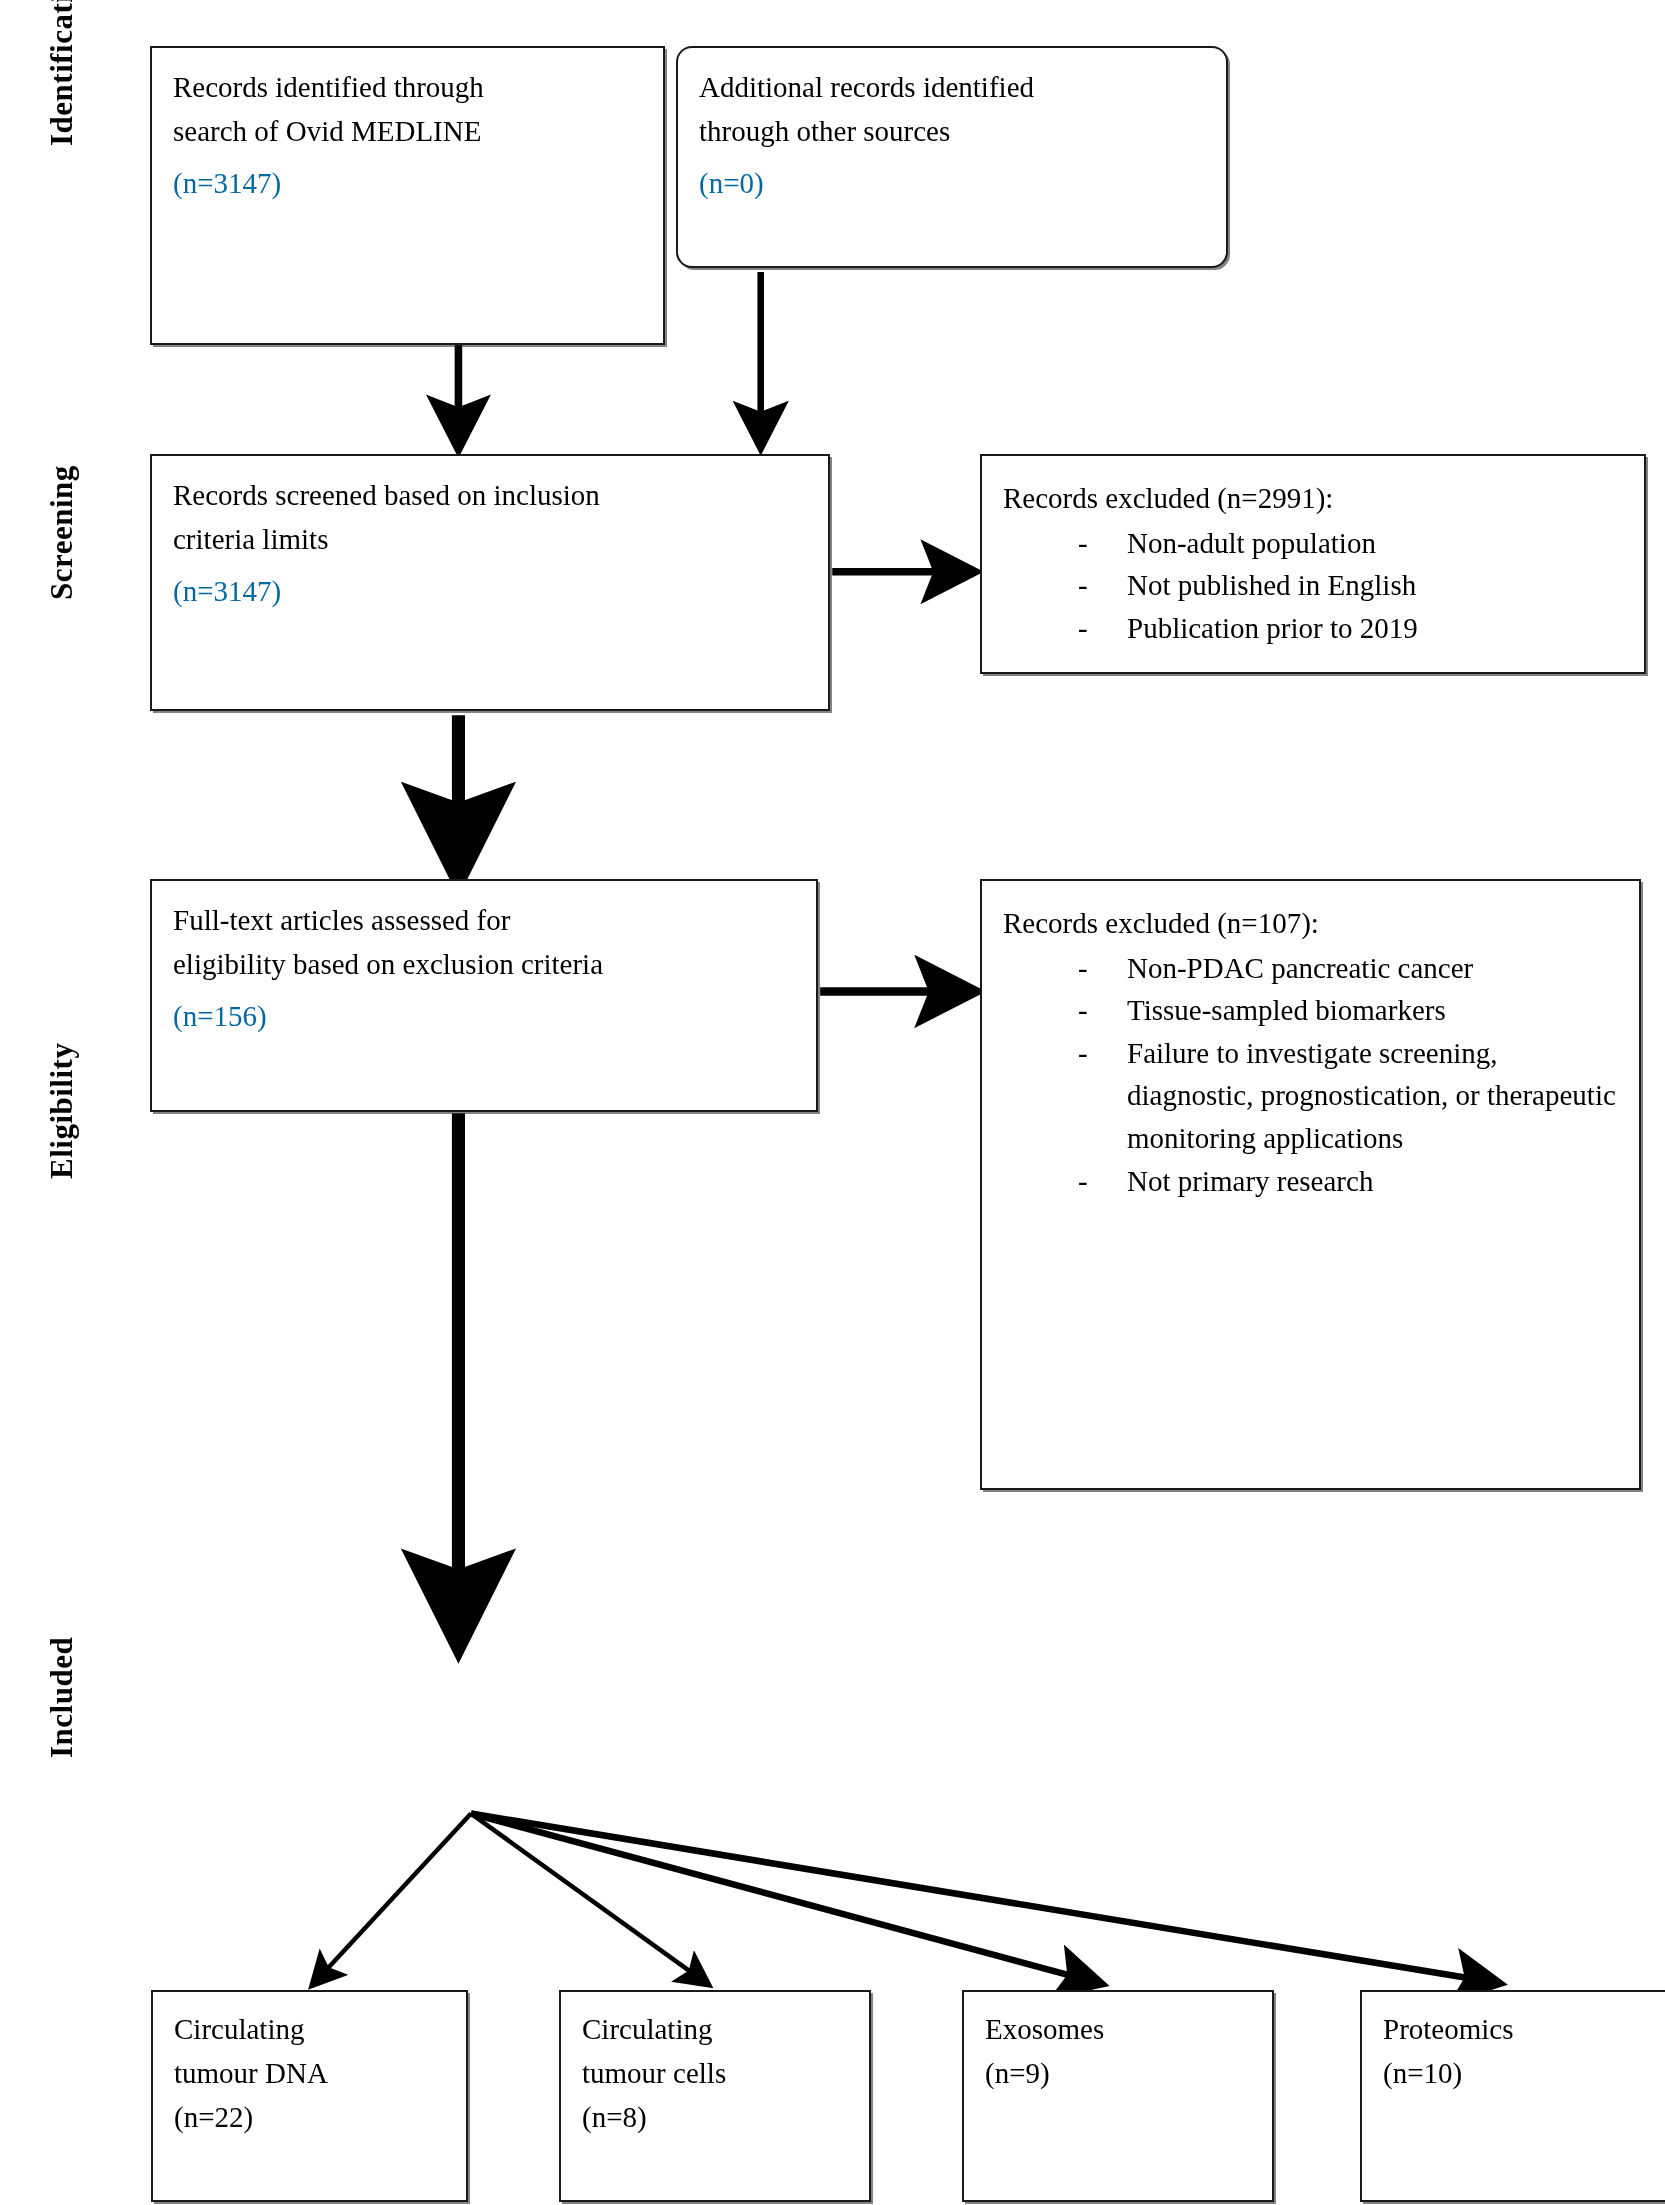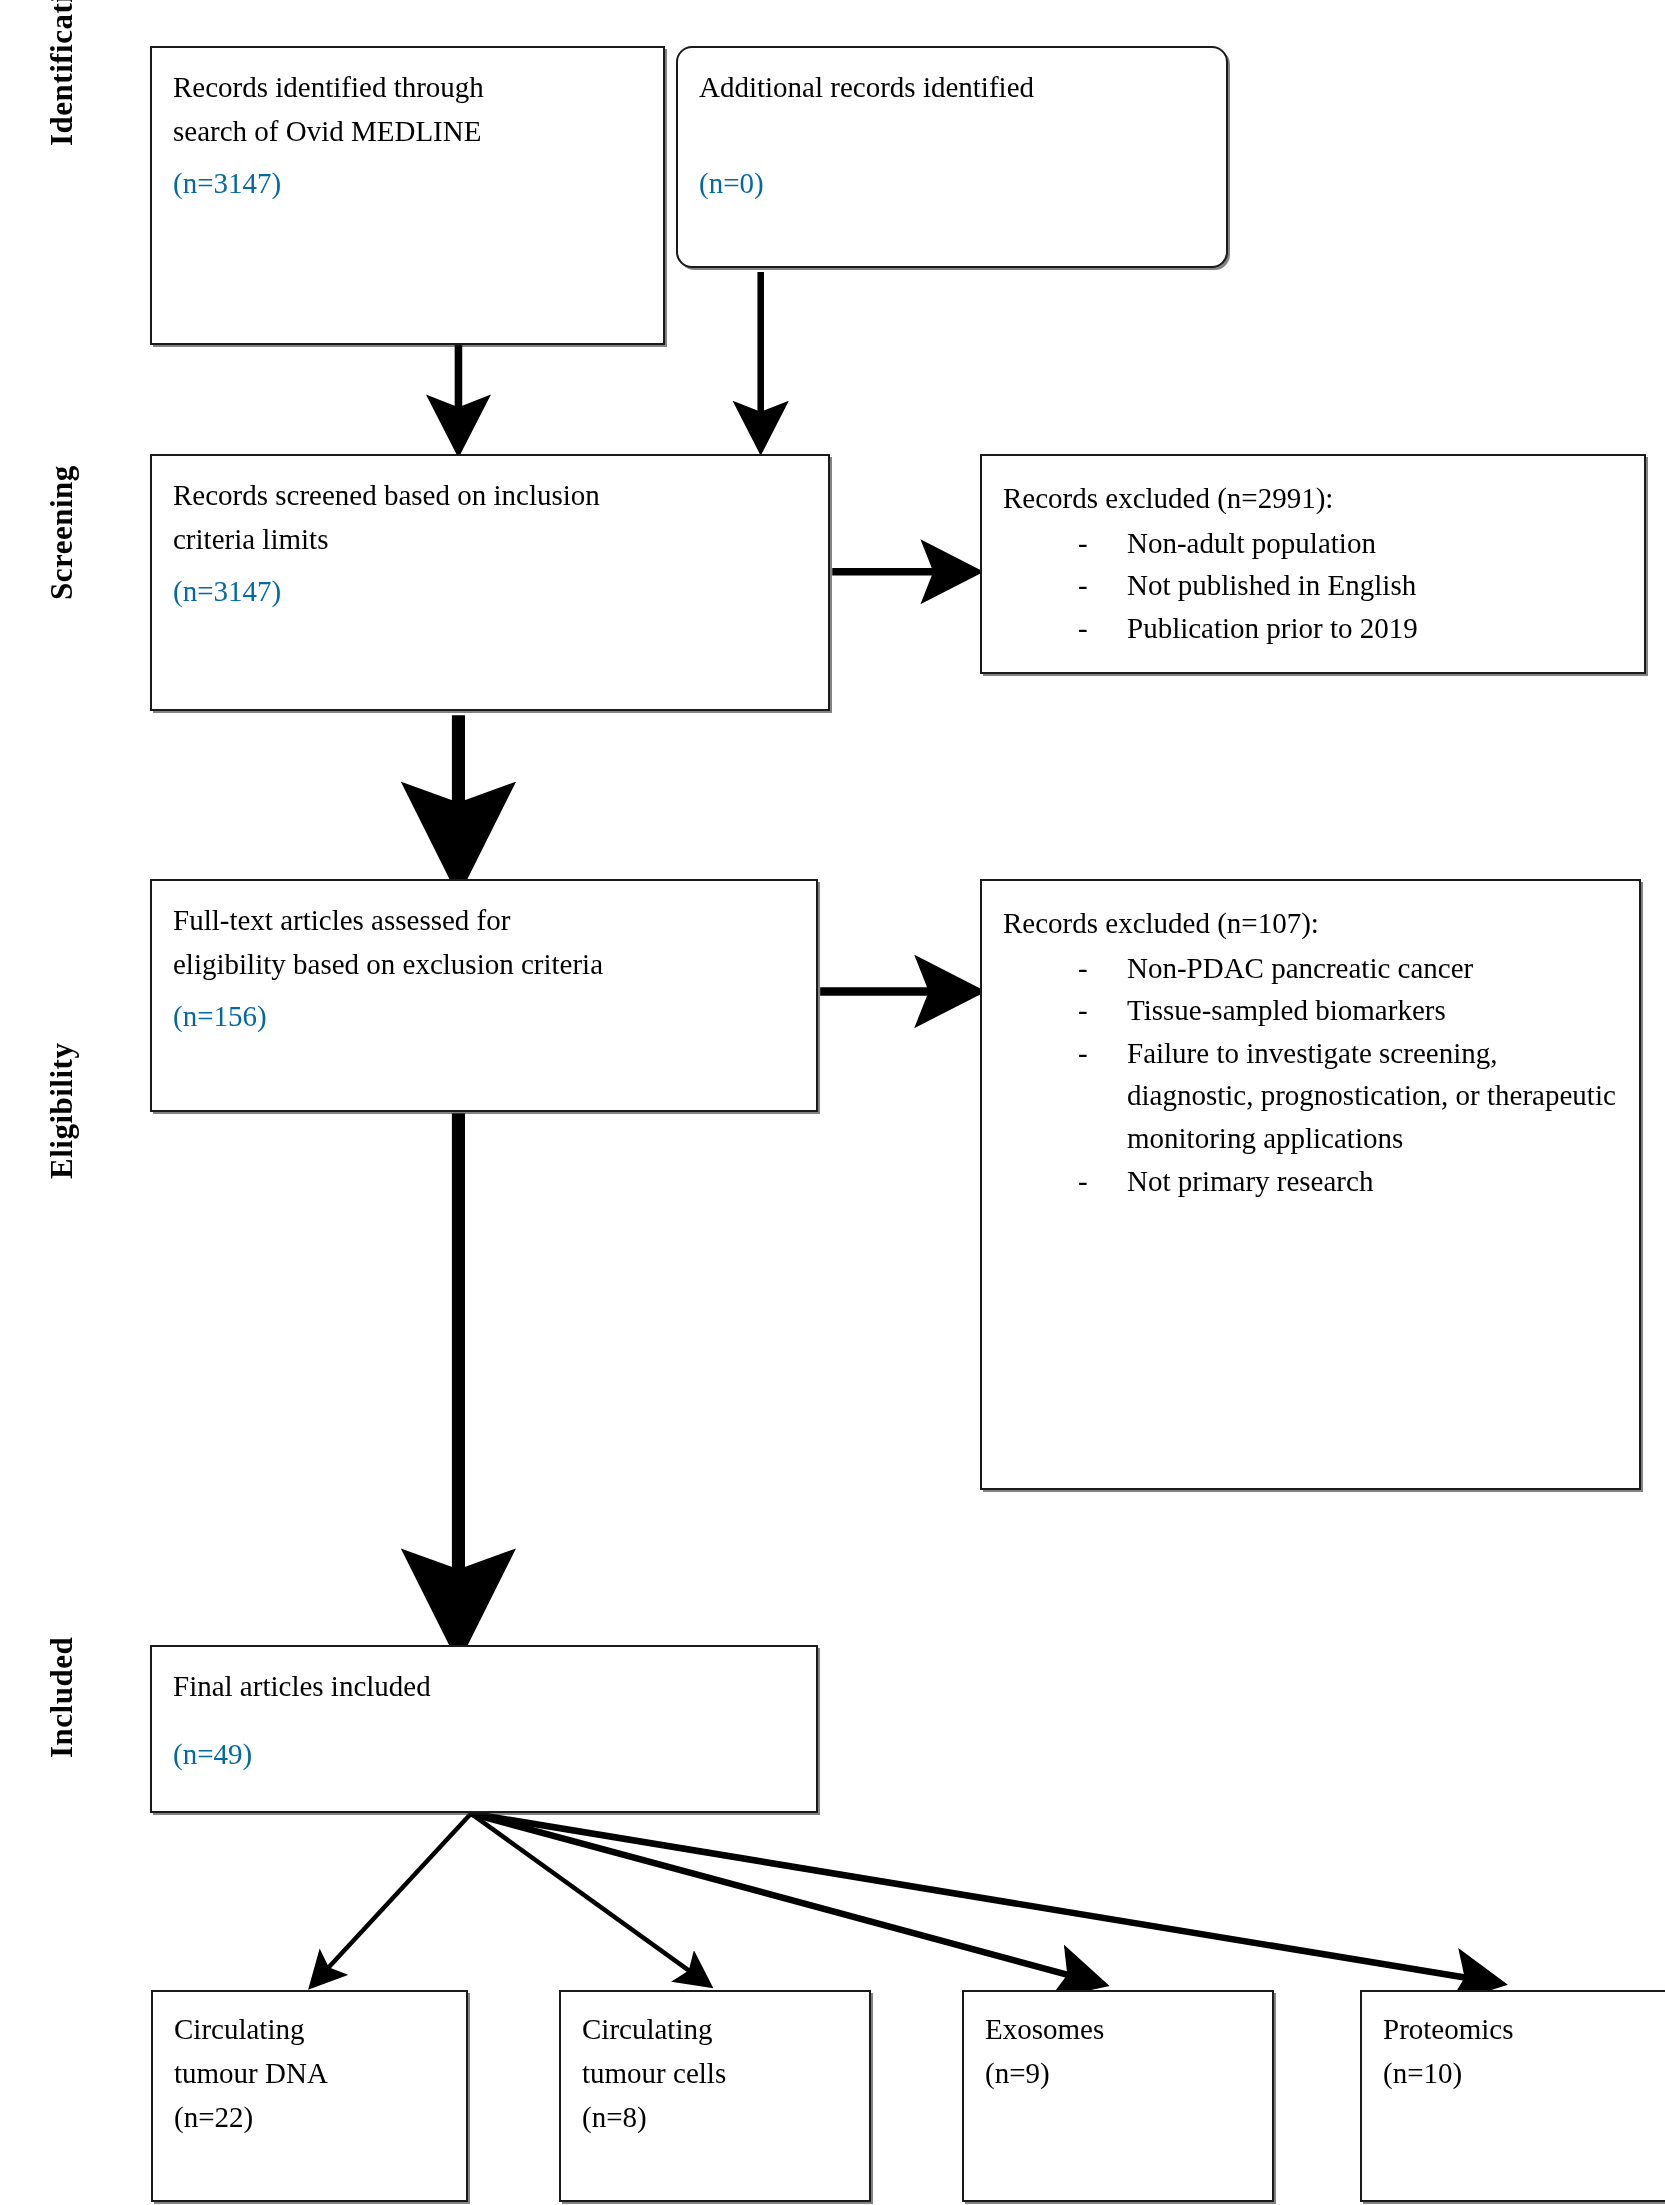--- a/index.html
+++ b/index.html
@@ -115,20 +115,21 @@
     <div class="txt">
       <div>Records identified through</div>
       <div>search of Ovid MEDLINE</div>
     </div>
     <div class="nline" style="top:115px;">(n=3147)</div>
   </div>
 
   <div class="flowbox" style="left:676px; top:46px; width:552px; height:222px;border-radius:16px;">
     <div class="txt">
       <div>Additional records identified</div>
+      <div>through other sources</div>
     </div>
     <div class="nline" style="top:115px;">(n=0)</div>
   </div>
 
   <div class="flowbox" style="left:150px; top:454px; width:680px; height:257px;">
     <div class="txt">
       <div>Records screened based on inclusion</div>
       <div>criteria limits</div>
     </div>
     <div class="nline" style="top:115px;">(n=3147)</div>
@@ -179,26 +180,20 @@
           <span>Failure to investigate screening, diagnostic, prognostication, or therapeutic monitoring applications</span>
         </li>
         <li>
           <span class="dash">-</span>
           <span>Not primary research</span>
         </li>
       </ul>
     </div>
   </div>
 
-  <div class="flowbox" style="left:150px; top:1645px; width:668px; height:168px;">
-    <div class="txt">
-      <div>Final articles included</div>
-    </div>
-    <div class="nline" style="top:87px;">(n=49)</div>
-  </div>
 
   <div class="flowbox" style="left:151px; top:1990px; width:317px; height:212px;">
     <div class="txt" style="top:15px;">
       <div>Circulating</div>
       <div>tumour DNA</div>
       <div>(n=22)</div>
     </div>
   </div>
 
   <div class="flowbox" style="left:559px; top:1990px; width:312px; height:212px;">

